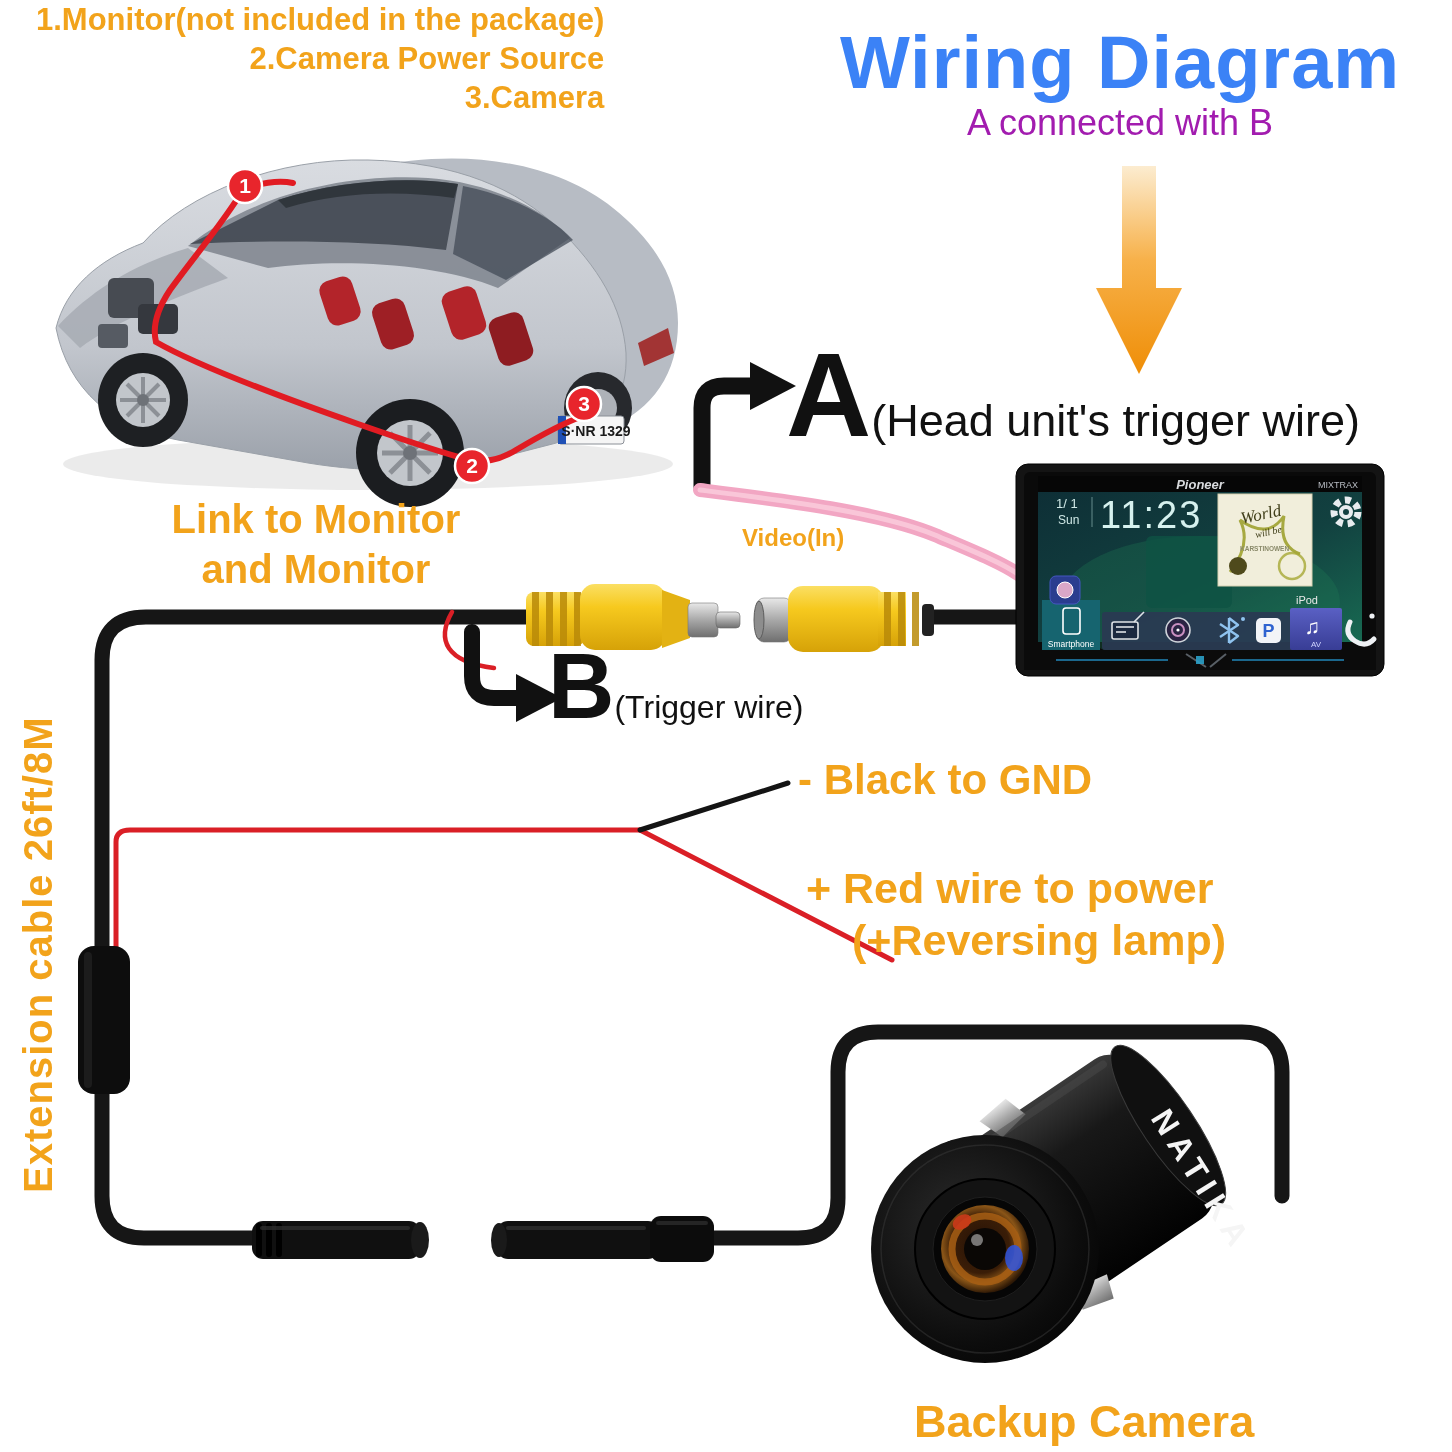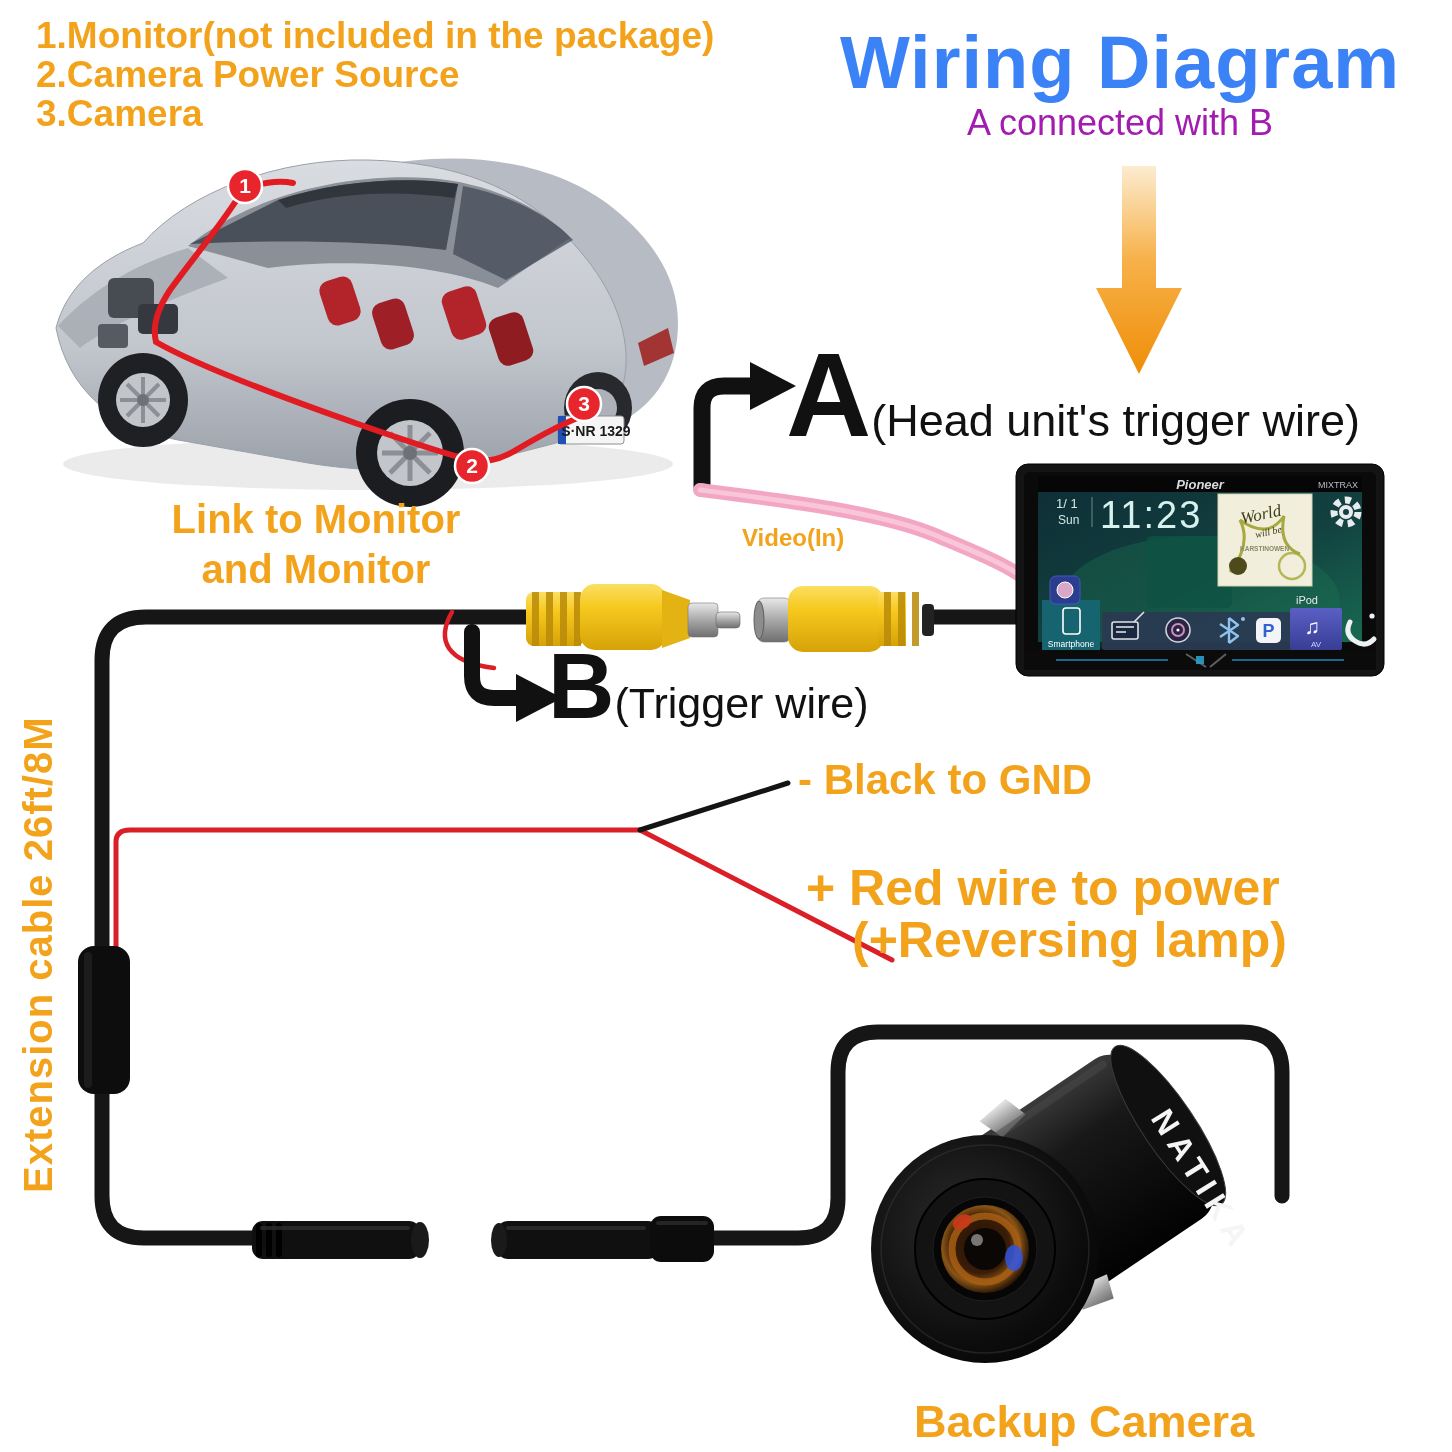--- a/index.html
+++ b/index.html
@@ -1,35 +1,35 @@
 <!DOCTYPE html>
 <html style="--accent-orange: #F2A31B; --wire-pink: #F2A6C3; --wire-red: #DA1F26; --rca-yellow: #F6C91E; --cable-black: #161616;"><head>
 <meta charset="utf-8">
 <style>
   html,body{margin:0;padding:0;background:#fff;}
   .stage{position:relative;width:1452px;height:1452px;background:#fff;overflow:hidden;
          font-family:"Liberation Sans",sans-serif;}
   svg{position:absolute;left:0;top:0;}
   .txt{position:absolute;white-space:nowrap;}
   .orange{color:var(--accent-orange);font-weight:bold;}
-  .parts{left:36px;top:16px;font-size:37px;line-height:39px;}
+  .parts{left:36px;top:0;font-size:31px;line-height:39px;text-align:right;}
   .title{left:790px;top:20px;width:660px;text-align:center;font-size:74px;font-weight:bold;
          color:#3b82f6;letter-spacing:1px;}
   .subtitle{left:790px;top:102px;width:660px;text-align:center;font-size:36px;color:#a21caf;font-weight:normal;}
   .alabel{left:786px;top:336px;display:flex;align-items:baseline;color:#111;}
   .alabel .big{font-size:118px;font-weight:bold;line-height:1;}
   .alabel .desc{font-size:45px;}
   .blabel{left:548px;top:640px;display:flex;align-items:baseline;color:#111;}
   .blabel .big{font-size:92px;font-weight:bold;line-height:1;}
-  .blabel .desc{font-size:43px;}
+  .blabel .desc{font-size:32px;}
   .videoin{left:742px;top:524px;font-size:24px;}
   .linklab{left:148px;top:494px;width:336px;text-align:center;font-size:40px;line-height:50px;}
   .notincl{left:1020px;top:686px;width:300px;text-align:center;font-size:42px;}
   .gnd{left:798px;top:756px;font-size:42px;}
-  .power{left:806px;top:862px;font-size:50px;line-height:52px;}
+  .power{left:806px;top:862px;font-size:43px;line-height:52px;}
   .power .l2{text-indent:46px;}
   .extension{left:16px;top:692px;height:526px;font-size:40px;
      writing-mode:vertical-rl;transform:rotate(180deg);text-align:center;letter-spacing:1px;}
   .backup{left:914px;top:1396px;width:352px;text-align:left;font-size:45px;}
 </style>
 </head>
 <body>
 
 <div class="stage">
 

